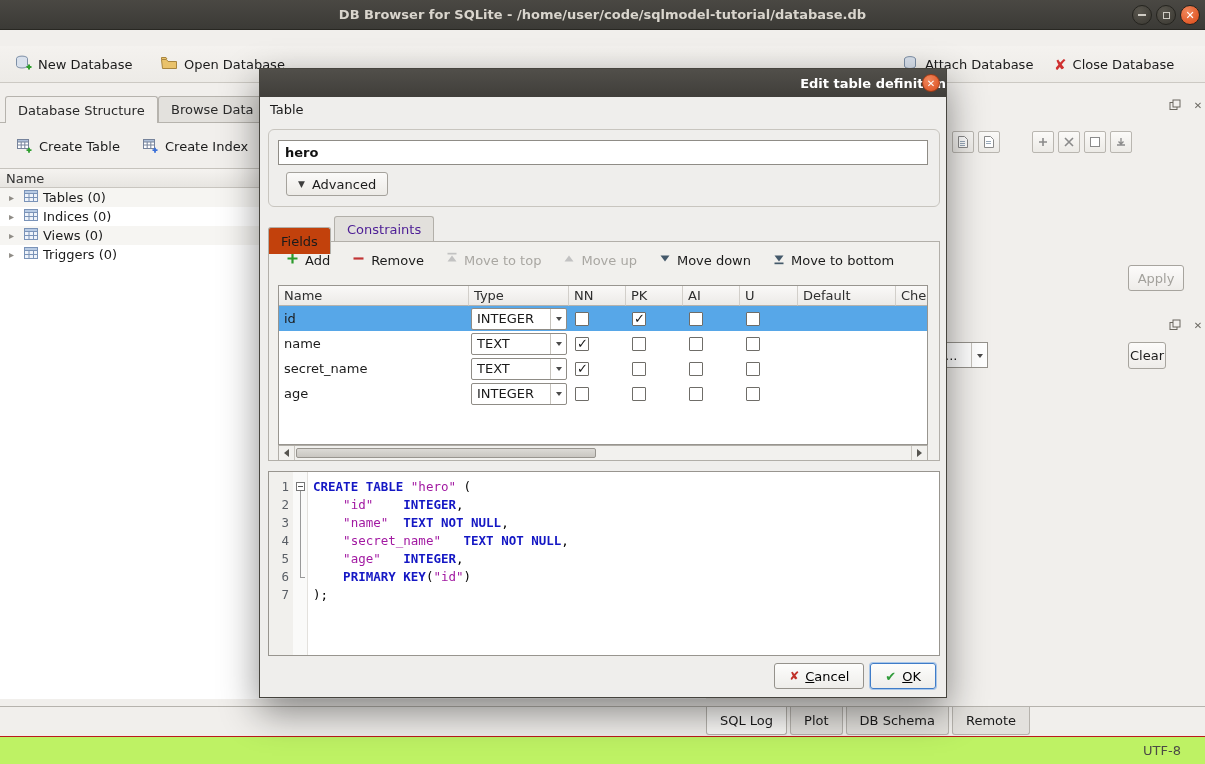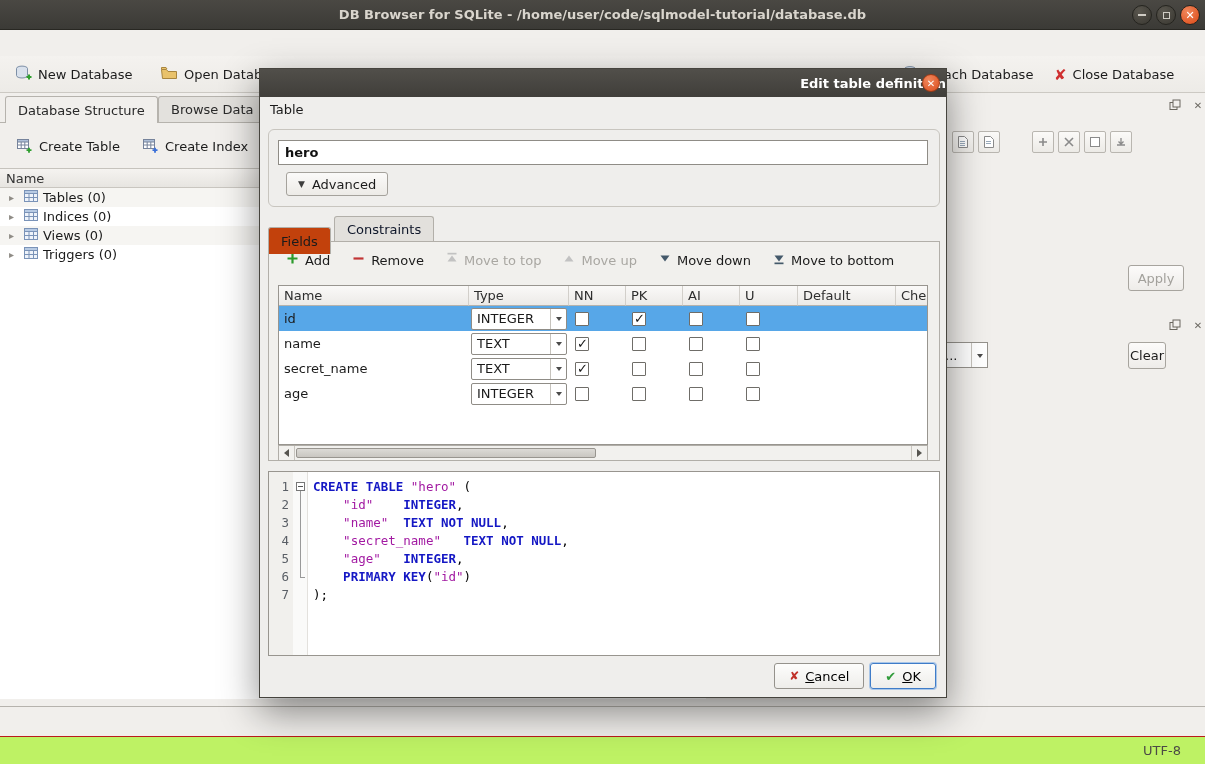--- a/index.html
+++ b/index.html
@@ -12,21 +12,21 @@
 #win-controls{position:absolute;right:5px;top:5px;display:flex;gap:4px}
 .winbtn{width:20px;height:20px;border-radius:50%;background:radial-gradient(circle at 35% 30%,#59564e,#393731);border:1px solid #25241f;color:#cfccc4;display:flex;align-items:center;justify-content:center;font-size:10px;cursor:pointer}
 .winbtn .sq{width:7px;height:7px;border:1px solid #cfccc4}
 .winbtn .mnm{width:8px;height:0;border-top:2px solid #cfccc4}
 .winbtn.close{background:radial-gradient(circle at 35% 30%,#f0875c,#dc4814);color:#fff;font-size:11px;font-weight:bold}
 
 
 #menubar{position:absolute;top:30px;left:0;width:100%;height:26px;background:#f6f4f1;border-bottom:1px solid #dedbd5;display:flex;align-items:center;padding-left:6px}
 .menu-item{display:inline-block;padding:4px 10px;cursor:default}
 .menu-item::first-letter{text-decoration:underline}
-#toolbar{position:absolute;top:56px;left:0;width:100%;height:37px;background:linear-gradient(#f4f2ef,#edebe7);border-bottom:1px solid #ccc9c3}
+#toolbar{position:absolute;top:46px;left:0;width:100%;height:37px;background:linear-gradient(#f4f2ef,#edebe7);border-bottom:1px solid #ccc9c3}
 .tbtn{position:absolute;top:5px;height:27px;display:flex;align-items:center;gap:6px;padding:0 4px}
 
 
 #maintabs-line{position:absolute;top:122px;left:0;width:706px;border-top:1px solid #b6b3ad}
 .mtab{position:absolute;top:96px;height:26px;display:flex;align-items:center;padding:0 12px;background:#e3e1dd;border:1px solid #b6b3ad;border-bottom:none;border-radius:3px 3px 0 0;color:#2a2a2a}
 .mtab.active{background:#f1efec;height:27px;z-index:2}
 
 
 .flatbtn{position:absolute;display:flex;align-items:center;gap:7px;height:27px;padding:0 8px}
 #tree{position:absolute;left:0;top:168px;width:706px;height:531px;background:#fff;border-top:1px solid #c6c3bd}
@@ -60,21 +60,21 @@
 #dlg-titlebar .t{color:#fff;font-weight:bold}
 #dlg-close{position:absolute;right:6px;top:5px;width:18px;height:18px;border-radius:50%;background:radial-gradient(circle at 35% 30%,#f0875c,#dc4e1e);border:1px solid #9c3a16;color:#fff;font-size:10px;font-weight:bold;display:flex;align-items:center;justify-content:center;cursor:pointer}
 #dlg-body{position:absolute;left:0;top:28px;right:0;bottom:0}
 #table-label{position:absolute;left:10px;top:5px}
 #top-frame{position:absolute;left:8px;top:32px;width:672px;height:78px;border:1px solid #c8c5bf;border-radius:6px}
 #table-input{position:absolute;left:9px;top:10px;width:650px;height:25px;border:1px solid #8f8c86;background:#fff;padding:0 6px;font:bold 13px "DejaVu Sans",sans-serif;color:#111}
 #advanced-btn{position:absolute;left:17px;top:42px;height:24px;padding:0 11px;display:flex;align-items:center;gap:7px;background:linear-gradient(#fbfaf9,#edebe7);border:1px solid #a5a29c;border-radius:3px;font-size:13px}
 .adv-arrow{font-size:9px;color:#3e3e3e}
 .dtab{position:absolute;display:flex;align-items:center;padding:0 12px;background:#e2e0dc;border:1px solid #b2afa9;border-bottom:none;border-radius:3px 3px 0 0}
 #tab-fields{left:8px;top:130px;height:27px;background:#c2410c;z-index:3}
-#tab-constraints{left:74px;top:119px;height:26px;color:#0f172a}
+#tab-constraints{left:74px;top:119px;height:26px;color:#4c1d95}
 #fields-frame{position:absolute;left:8px;top:144px;width:672px;height:220px;border:1px solid #b2afa9;background:#f1f0ed}
 #field-toolbar{position:absolute;left:8px;top:7px;display:flex;gap:4px}
 .ftbtn{display:flex;align-items:center;gap:6px;padding:3px 9px;border-radius:3px;color:#1b1b1b}
 .ftbtn.disabled{color:#a9a7a2}
 #grid{position:absolute;left:9px;top:43px;width:650px;height:160px;border:1px solid #98958f;background:#fff;overflow:hidden}
 #grid-header{display:flex;height:20px}
 .gh{flex:none;background:linear-gradient(#faf9f8,#eceae7);border-right:1px solid #d2cfca;border-bottom:1px solid #b5b2ac;padding-left:5px;display:flex;align-items:center;color:#2e2e2e;overflow:hidden;white-space:nowrap}
 .grow{display:flex;height:25px;}
 .grow.selected{background:#57a7e8}
 .gc{flex:none;height:25px;display:flex;align-items:center;overflow:hidden;padding-left:5px}
@@ -285,20 +285,26 @@
   </div>
   <div id="combo-remnant">
     <span class="cl">...</span>
     <span class="combo-arrow"></span>
   </div>
   <div class="qtbtn" id="clear-btn">
       <span>Clear</span>
     </div>
 
   <div id="bottom-line"></div>
+  <div id="bottom-tabs">
+      <div class="btab active">SQL Log</div>
+      <div class="btab">Plot</div>
+      <div class="btab">DB Schema</div>
+      <div class="btab">Remote</div>
+    </div>
   <div id="statusbar">
     <span id="utf8">UTF-8</span>
   </div>
 
   <div id="dialog">
     <div id="dlg-titlebar">
       <span class="t">Edit table definition</span>
       <span id="dlg-close">✕</span>
     </div>
     <div id="dlg-body">

